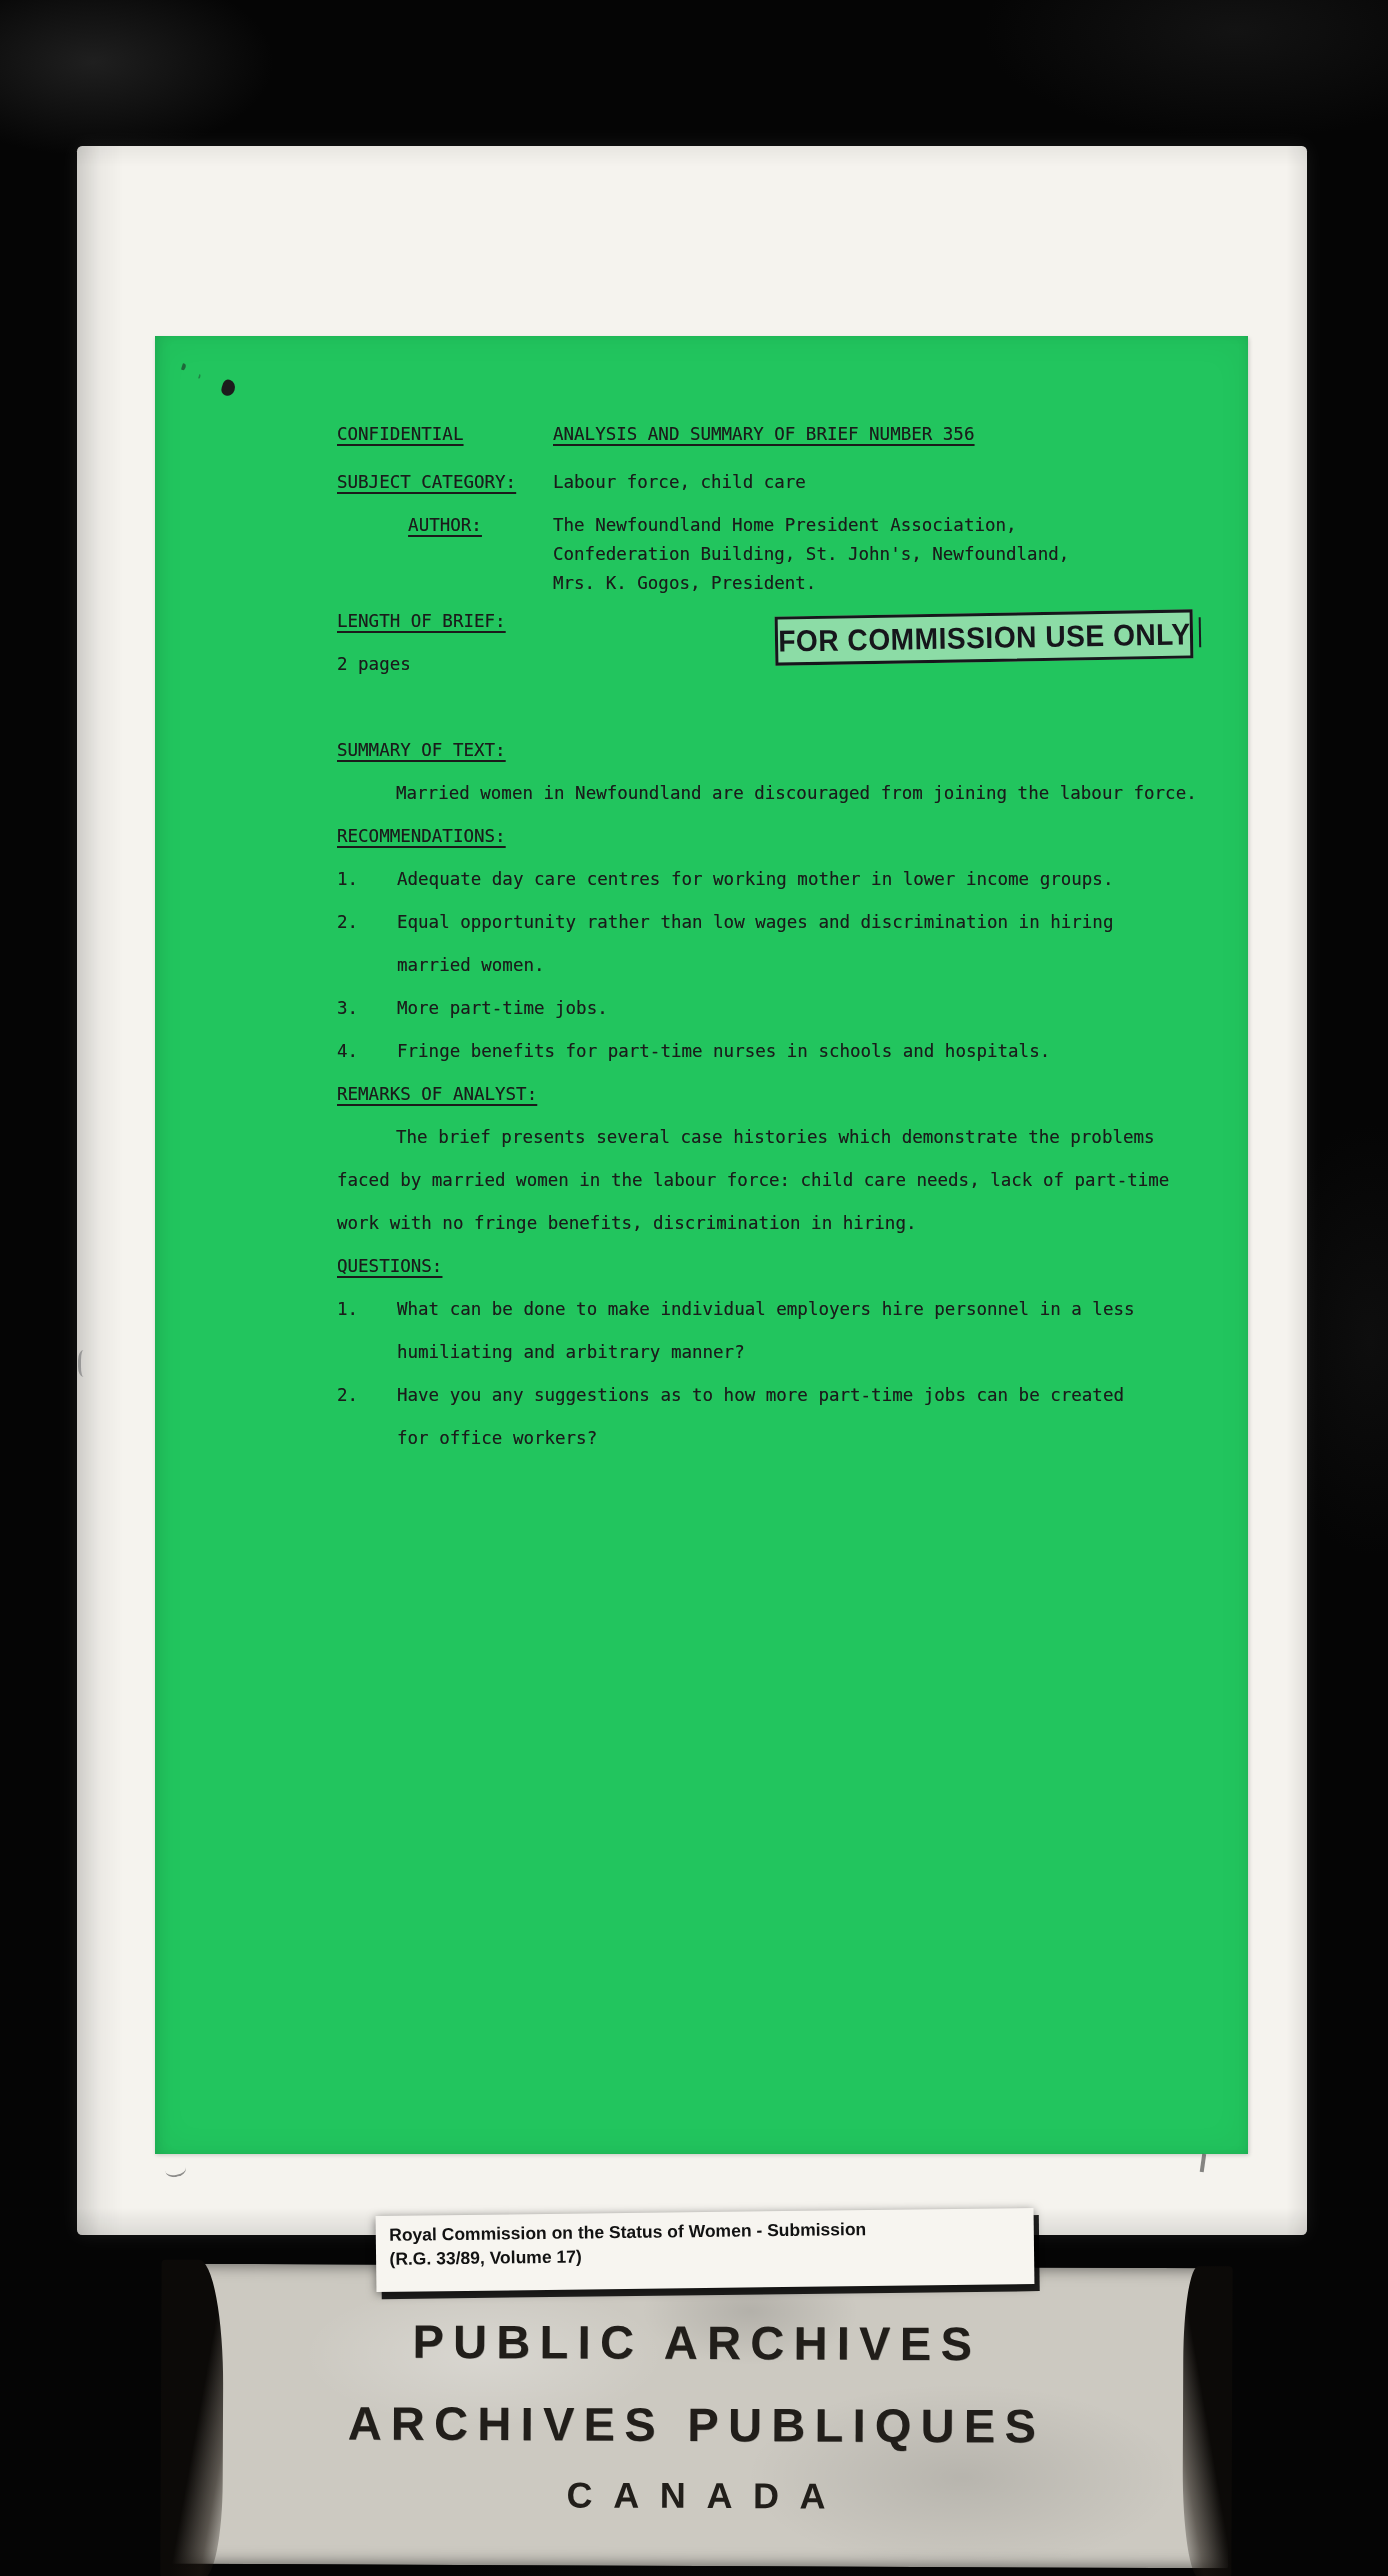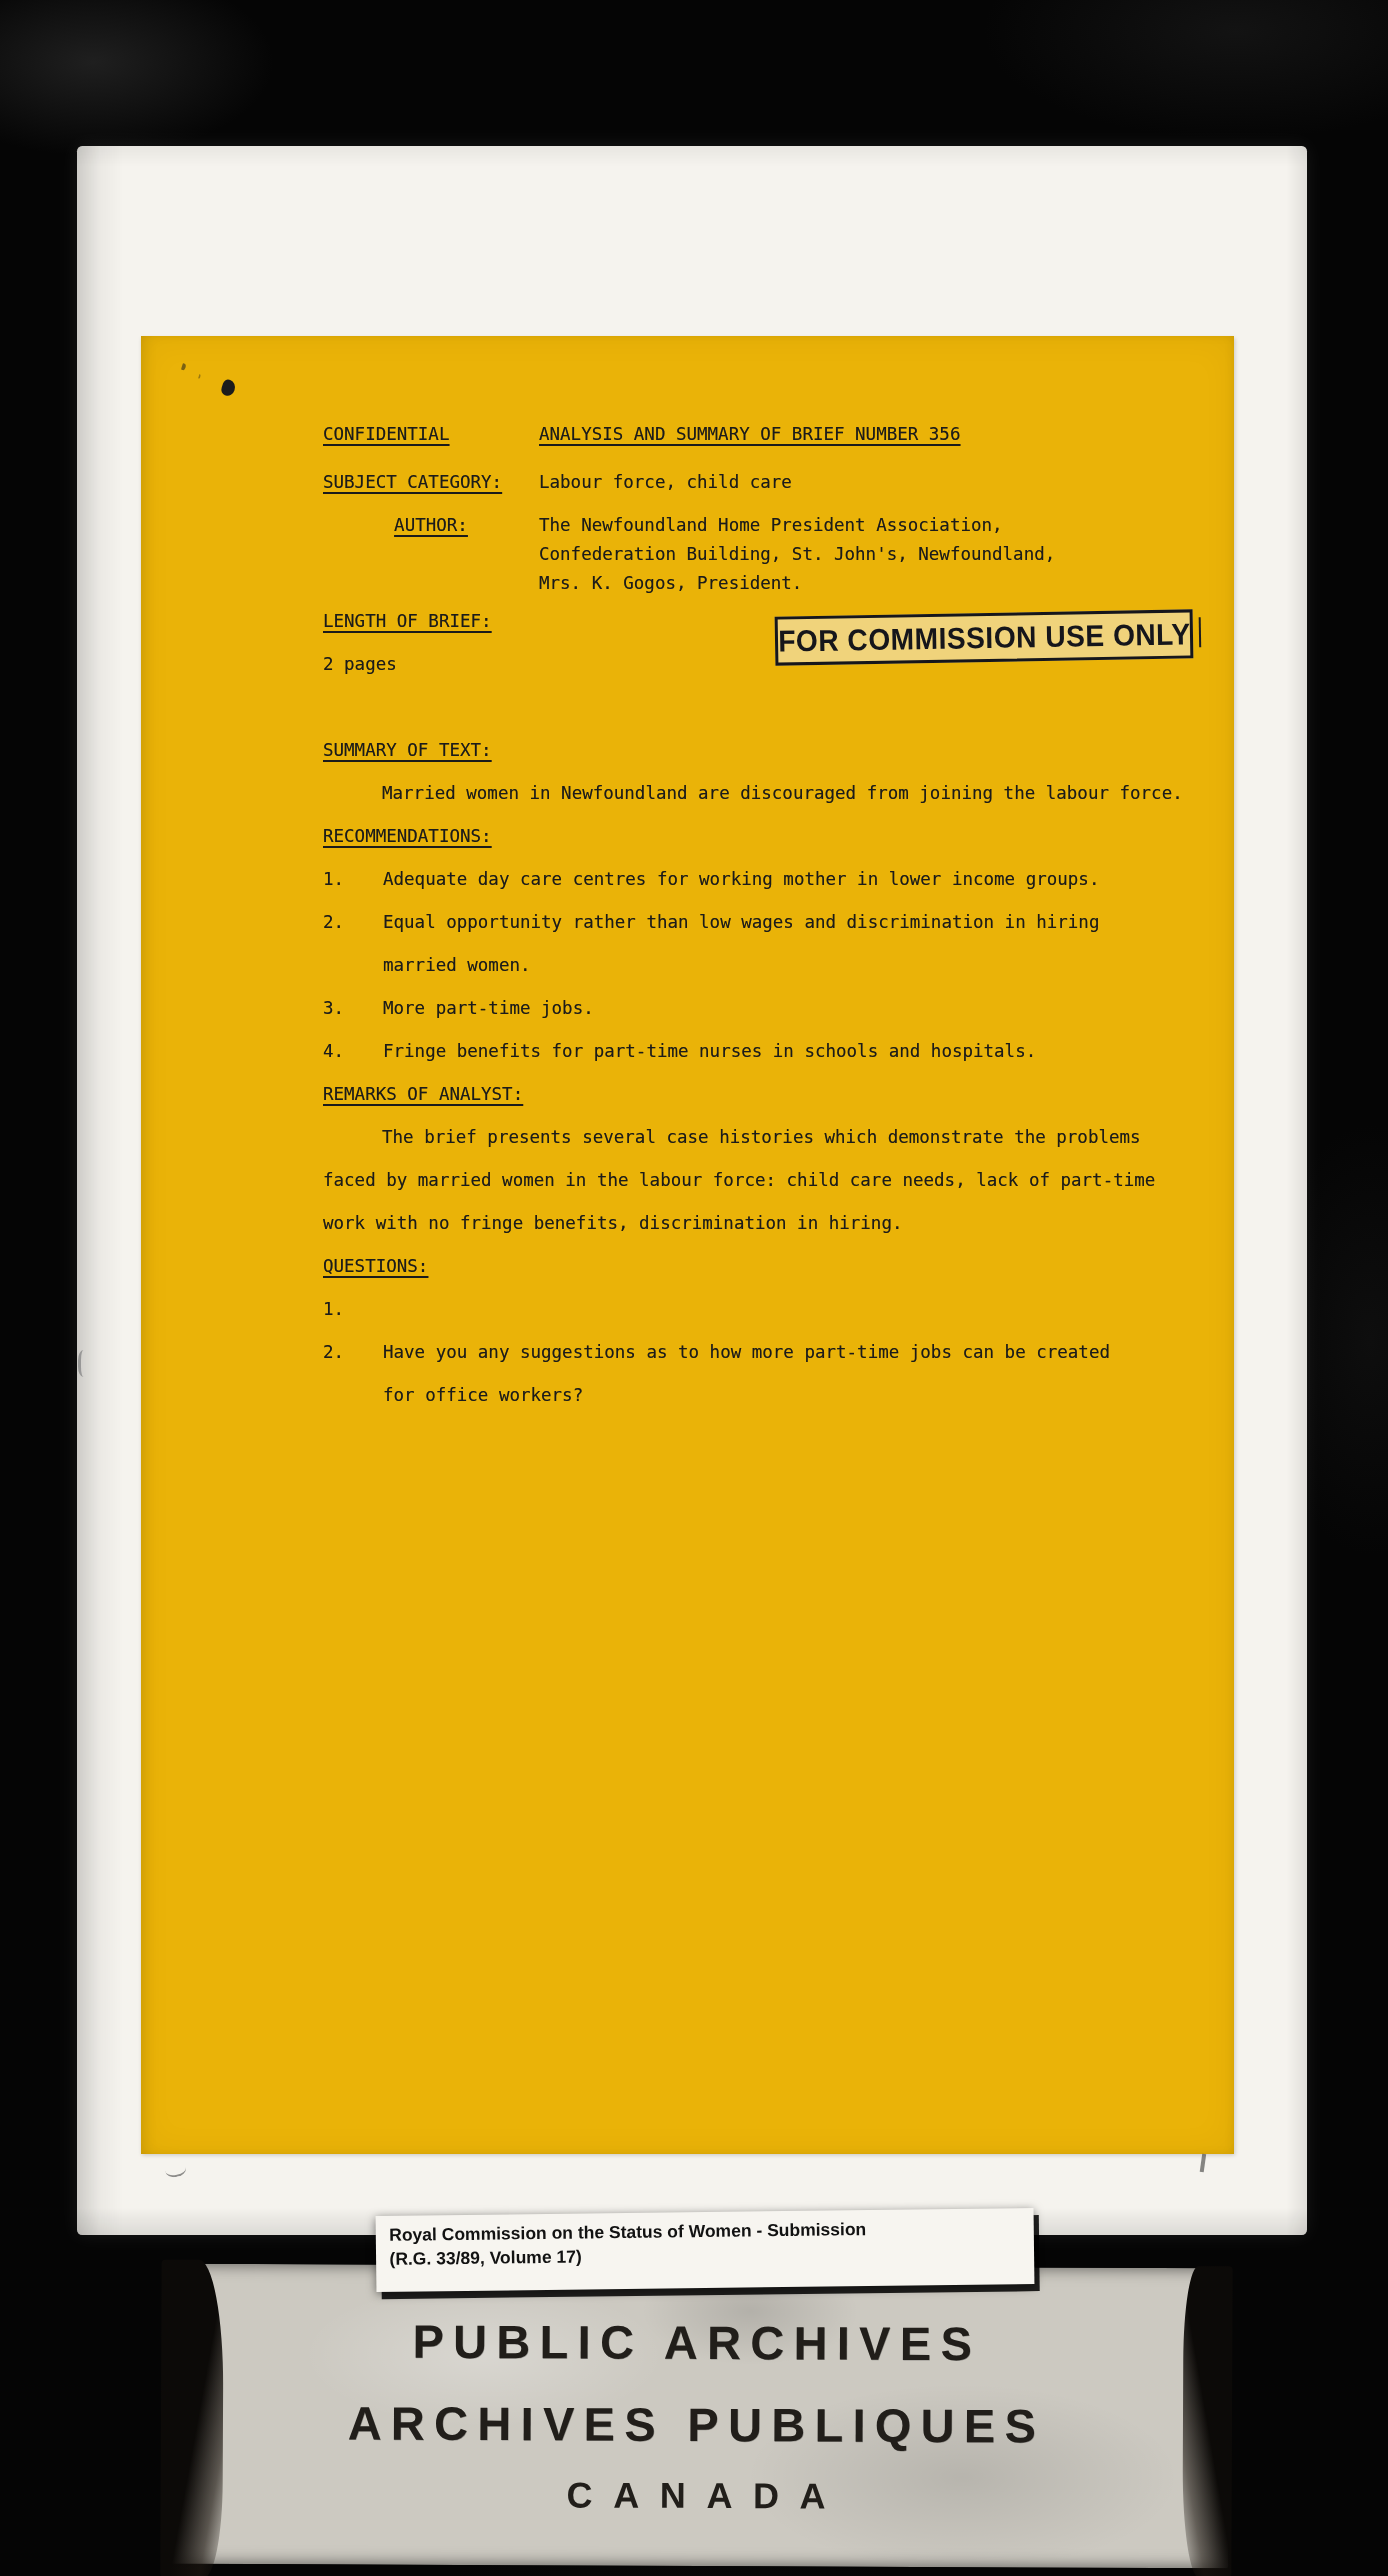--- a/index.html
+++ b/index.html
@@ -38,23 +38,23 @@
     border-radius: 5.2px;
     background:
       linear-gradient(90deg, rgba(0,0,0,0.16), rgba(0,0,0,0.04) 23px, transparent 46px),
       linear-gradient(270deg, rgba(0,0,0,0.08), transparent 20.6px),
       linear-gradient(0deg, rgba(0,0,0,0.10), transparent 28px),
       linear-gradient(180deg, rgba(0,0,0,0.05), transparent 20.6px);
     pointer-events: none;
   }
   .page {
     position: absolute;
-    left: 64px; top: 190px;     
+    left: 78px; top: 190px;     
     width: 1093px; height: 1818px;
-    background: #eab308;
+    background: #22c55e;
     box-shadow:
       inset 0 0 36px rgba(0,0,0,0.05),
       inset 7.2px 0 14.4px -6.2px rgba(0,0,0,0.14),
       inset -5.2px 0 11.3px -6.2px rgba(0,0,0,0.10),
       1px 1.5px 4.1px rgba(0,0,0,0.18);
   }
 
   
   .content {
     position: absolute;
@@ -258,20 +258,21 @@
           <span class="item-text">Fringe benefits for part-time nurses in schools and hospitals.</span>
         </div>
 
         <div class="heading"><span class="u">REMARKS OF ANALYST:</span></div>
         <div class="para">The brief presents several case histories which demonstrate the problems faced by married women in the labour force: child care needs, lack of part-time work with no fringe benefits, discrimination in hiring.</div>
 
         <div class="heading"><span class="u">QUESTIONS:</span></div>
 
         <div class="item">
           <span class="item-num">1.</span>
+          <span class="item-text">What can be done to make individual employers hire personnel in a less humiliating and arbitrary manner?</span>
         </div>
         <div class="item">
           <span class="item-num">2.</span>
           <span class="item-text">Have you any suggestions as to how more part-time jobs can be created for office workers?</span>
         </div>
 
       </div>
     </div>
   </div>
 

